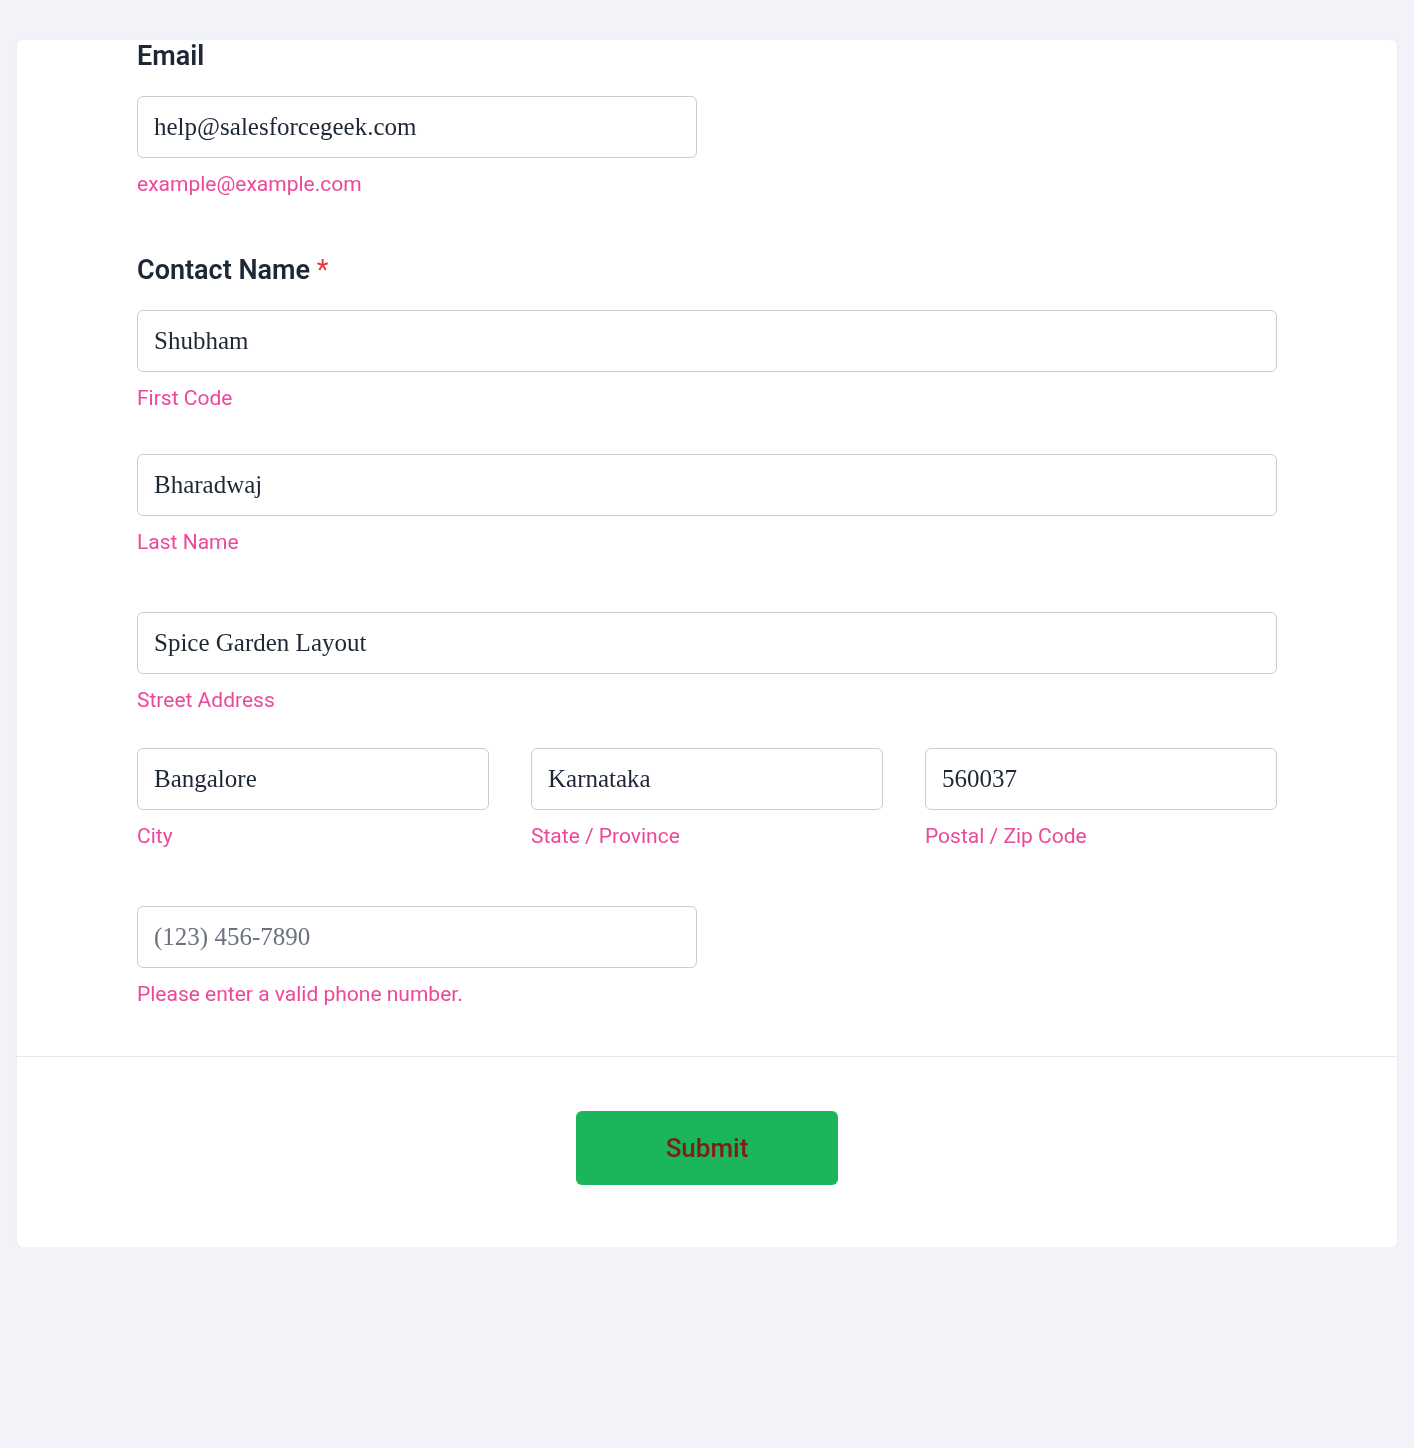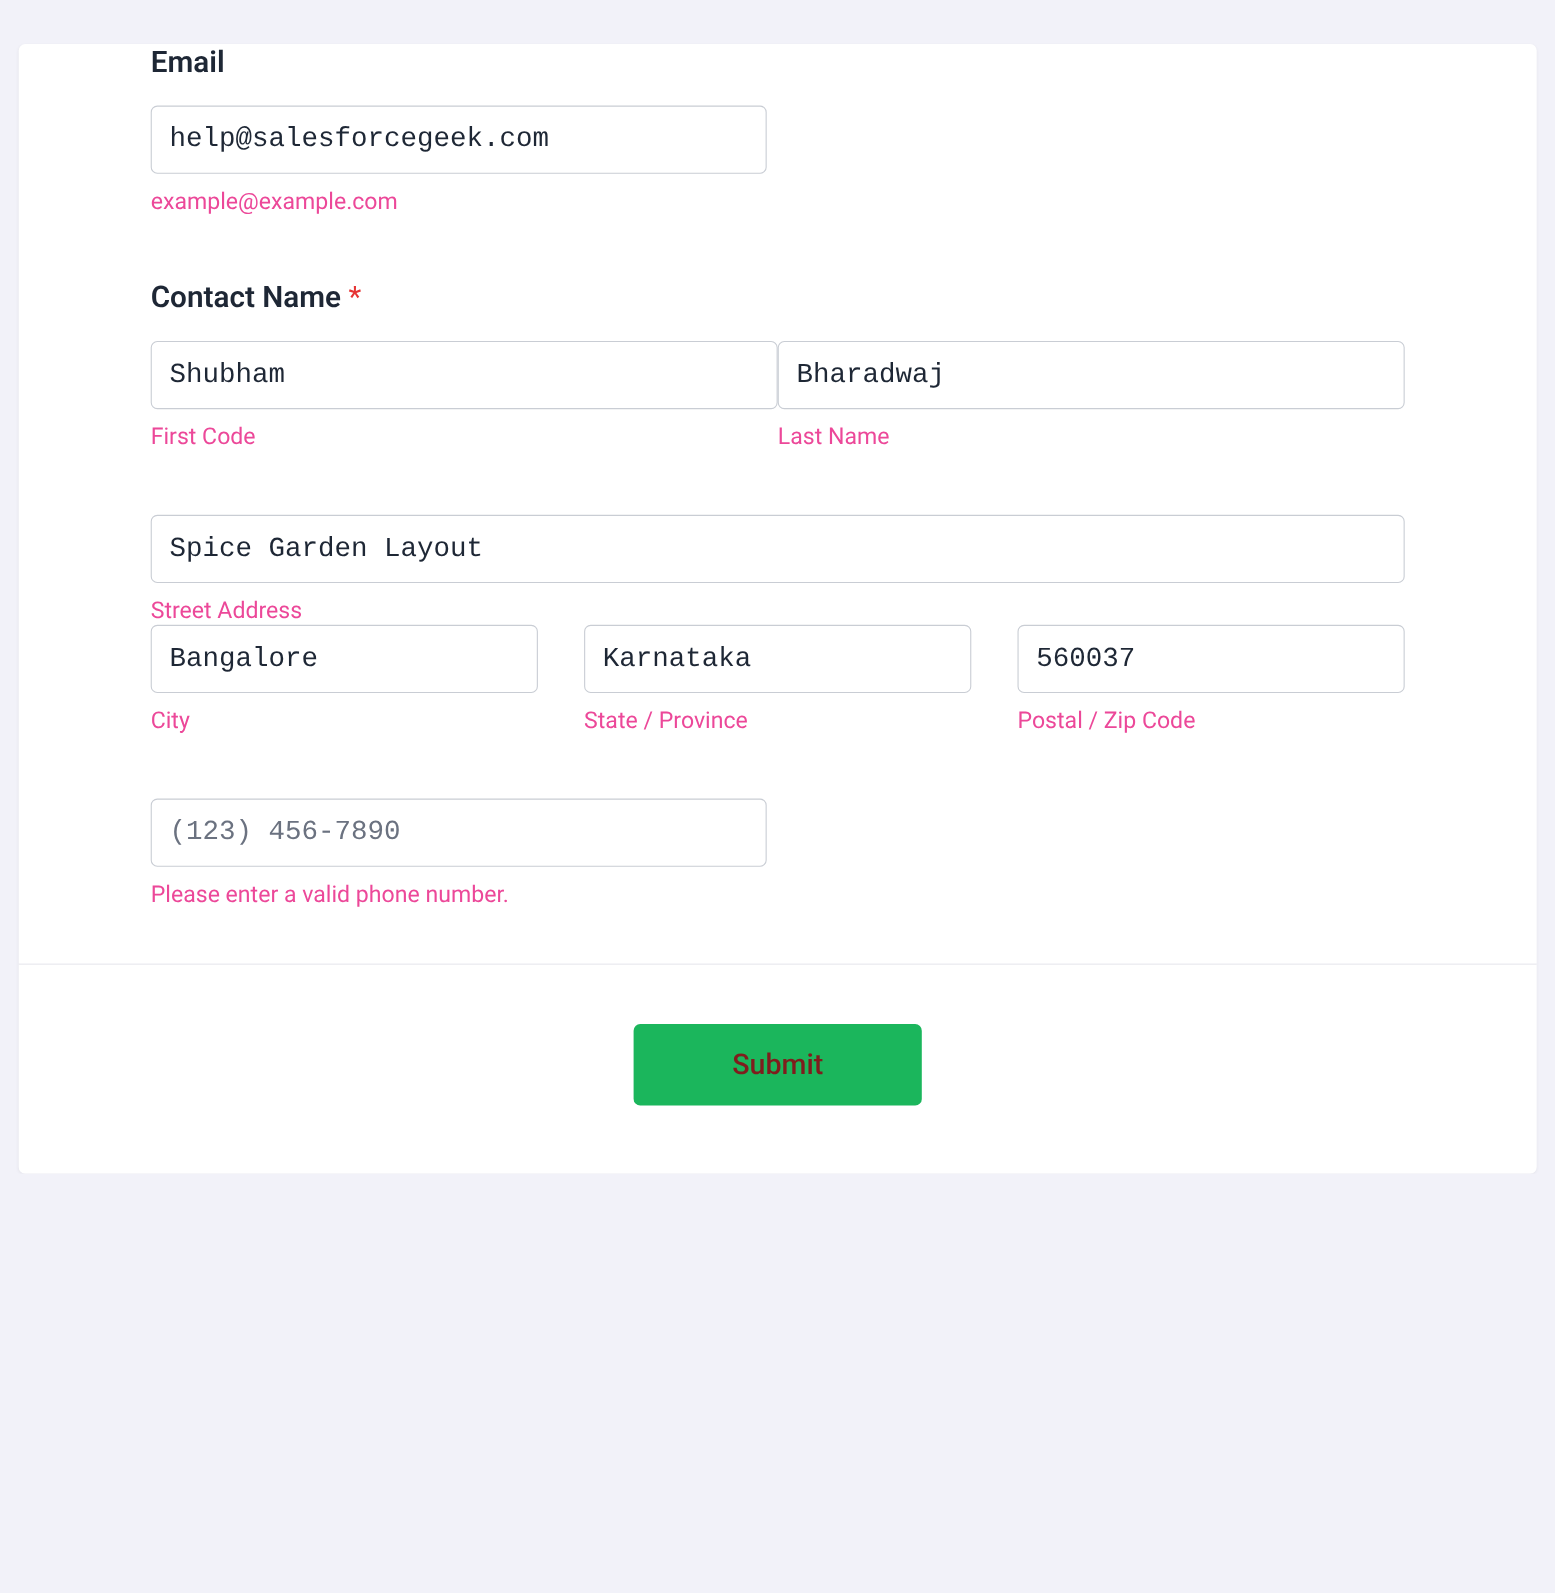--- a/index.html
+++ b/index.html
@@ -49,51 +49,54 @@
     }
 
     .text-input {
       width: 100%;
       padding: 15px 16px;
       font-size: 25px;
       color: #1e2735;
       border: 1px solid #c9cdd4;
       border-radius: 6px;
       background-color: #ffffff;
-      font-family: Liberation Mono, monospace;
+      font-family: Liberation Serif, serif;
       line-height: 1.2;
     }
 
     .text-input::placeholder {
       color: #6b7280;
     }
 
     .help-text {
       font-size: 21px;
       color: #ec4899;
       margin-top: 14px;
       display: block;
     }
 
     .email-input-wrapper {
       max-width: 560px;
     }
 
     .row-two {
       display: flex;
+      gap: 44px;
+      flex-direction: column;
     }
 
     .row-two .col {
       flex: 1;
       min-width: 0;
     }
 
     .row-three {
       display: flex;
       gap: 42px;
+      margin-top: 36px;
     }
 
     .row-three .col {
       flex: 1;
       min-width: 0;
     }
 
     .phone-input-wrapper {
       max-width: 560px;
     }

